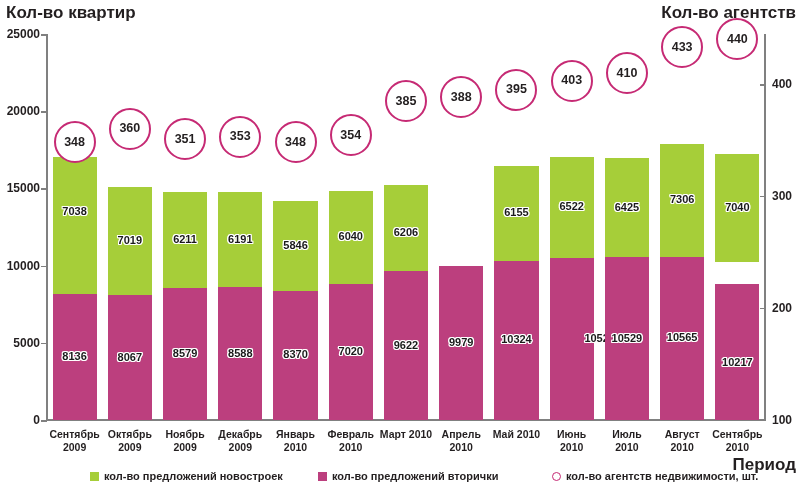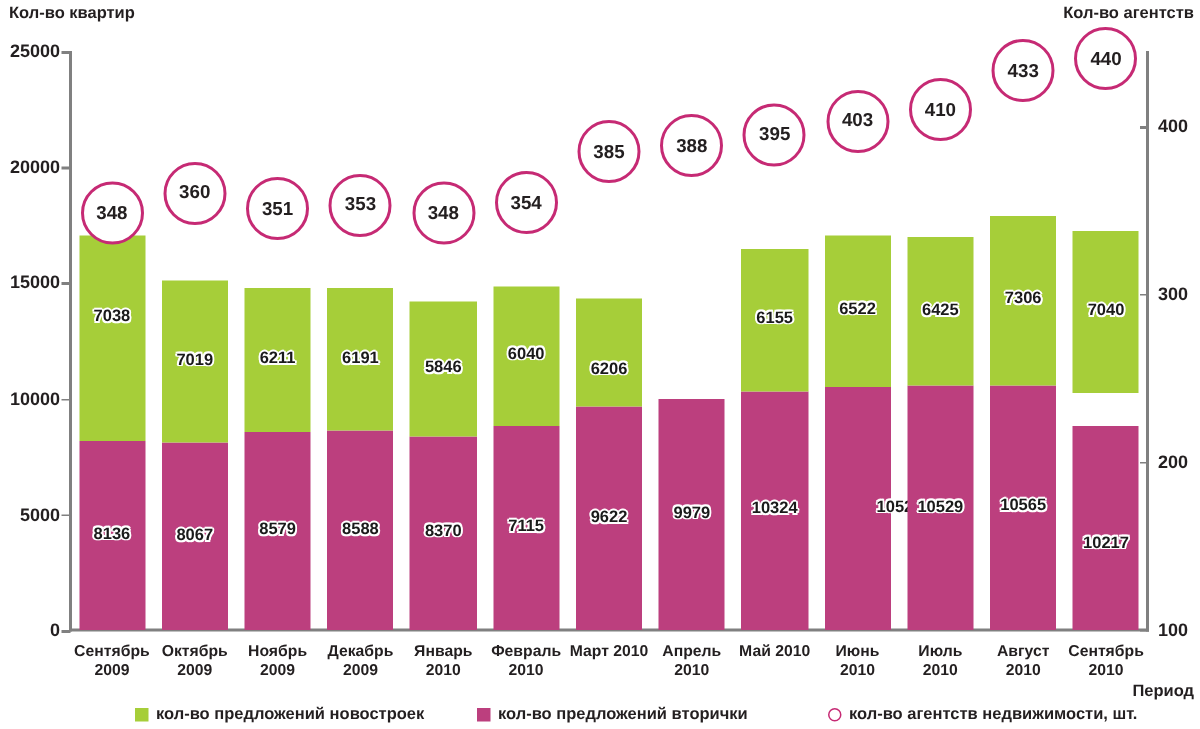--- a/index.html
+++ b/index.html
@@ -8,21 +8,21 @@
     background:#ffffff;
     font-family:"Liberation Sans", sans-serif;
     overflow:hidden;
     position:relative;
     color:#231f20;
   }
   #chart-root{position:absolute;left:0;top:0;width:800px;height:486px;}
 
   .axis-title{
     position:absolute;
-    font-size:11px;
+    font-size:17px;
     font-weight:bold;
     color:#231f20;
     white-space:nowrap;
     letter-spacing:0px;
   }
   #left-axis-title{left:6px;top:3px;}
   #right-axis-title{right:4px;top:3px;}
   #x-axis-title{right:4px;top:455px;}
 
   
@@ -191,31 +191,31 @@
       <div class="bar-col" style="left: 226.446px; width: 44.1846px; height: 219.495px;">
         <div class="seg seg-pink" style="bottom: 0px; height: 129.233px;">
           <div class="seg-label" style="top: 57.6164px;">8370</div>
         </div>
         <div class="seg seg-green" style="bottom: 129.233px; height: 90.2622px;">
           <div class="seg-label" style="top: 38.1311px;">5846</div>
         </div>
       </div>
       <div class="bar-col" style="left: 281.677px; width: 44.1846px; height: 229.469px;">
         <div class="seg seg-pink" style="bottom: 0px; height: 136.212px;">
-          <div class="seg-label" style="top: 61.1058px;">7115</div>
+          <div class="seg-label" style="top: 61.1058px;">7020</div>
         </div>
         <div class="seg seg-green" style="bottom: 136.212px; height: 93.2576px;">
           <div class="seg-label" style="top: 39.6288px;">6040</div>
         </div>
       </div>
       <div class="bar-col" style="left: 336.908px; width: 44.1846px; height: 244.384px;">
         <div class="seg seg-pink" style="bottom: 0px; height: 148.564px;">
           <div class="seg-label" style="top: 67.2818px;">9622</div>
         </div>
-        <div class="seg seg-green" style="bottom: 148.564px; height: 72px;">
+        <div class="seg seg-green" style="bottom: 148.564px; height: 86px;">
           <div class="seg-label" style="top: 40.9103px;">6206</div>
         </div>
       </div>
       <div class="bar-col" style="left: 392.138px; width: 44.1846px; height: 241.049px;">
         <div class="seg seg-pink" style="bottom: 0px; height: 154.076px;">
           <div class="seg-label" style="top: 70.0379px;">9979</div>
         </div>
       </div>
       <div class="bar-col" style="left: 447.369px; width: 44.1846px; height: 254.436px;">
         <div class="seg seg-pink" style="bottom: 0px; height: 159.403px;">

